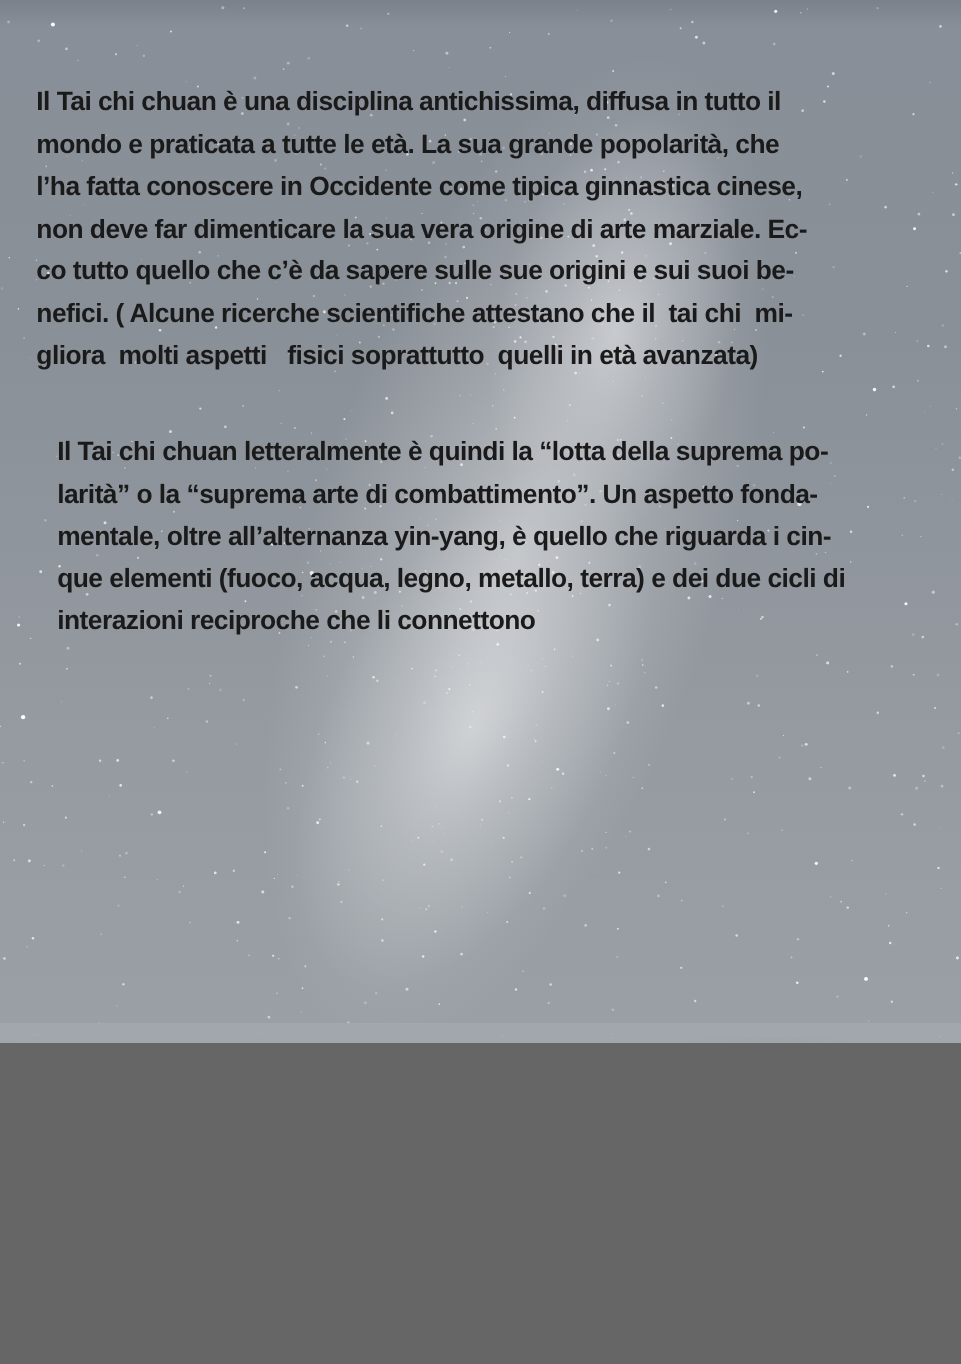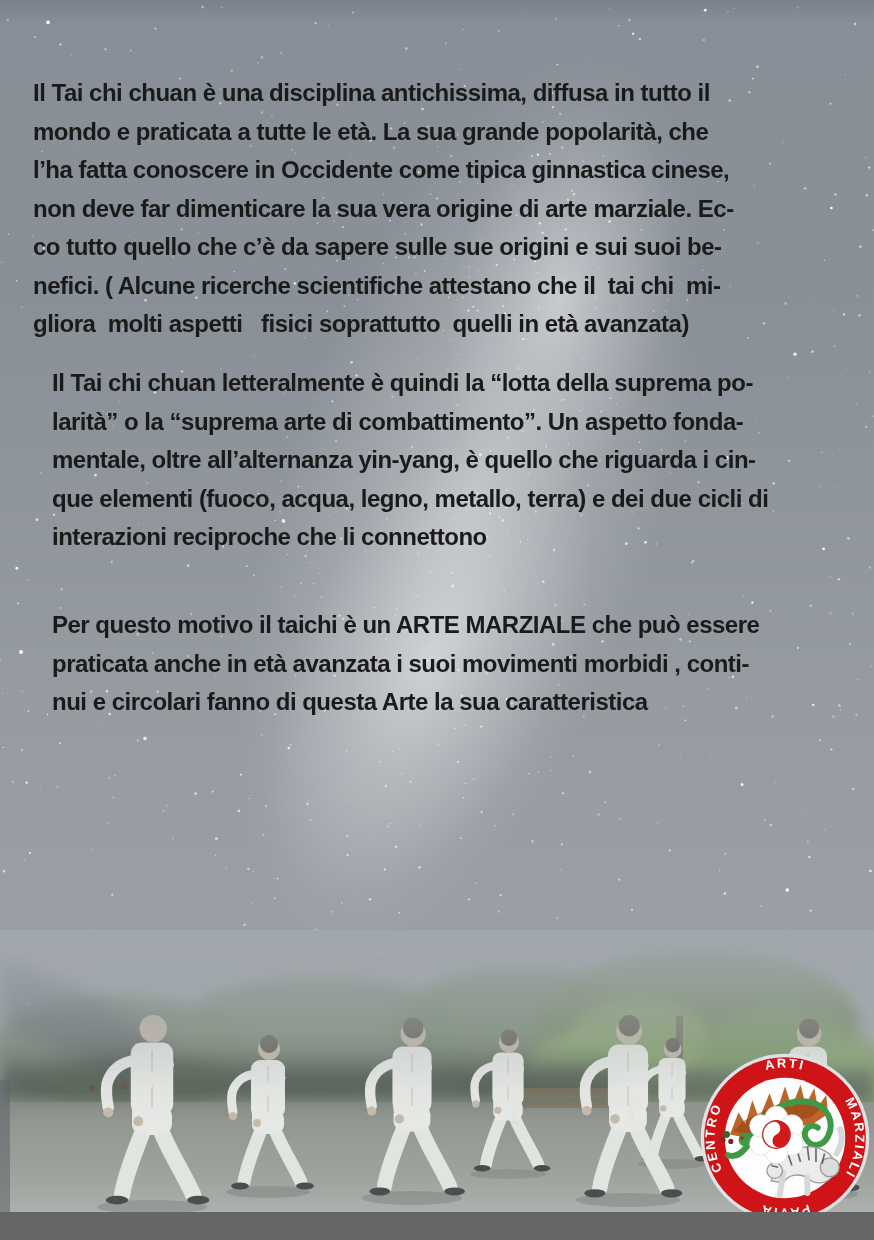--- a/index.html
+++ b/index.html
@@ -1,28 +1,28 @@
 <!DOCTYPE html>
 <html><head>
 <meta charset="utf-8">
 <style>
   html,body{margin:0;padding:0;background:#666;}
   .page{
-    position:relative;width:874px;height:1212px;overflow:hidden;
+    position:relative;width:874px;height:948px;overflow:hidden;
     font-family:"Liberation Sans",sans-serif;background:#8d939a;
   }
   .page svg{display:block;}
   .sky{position:absolute;left:0;top:0;}
   .photo{position:absolute;left:0;top:930px;}
   .para{
     position:absolute;white-space:pre;font-weight:bold;
     font-size:24px;line-height:38.5px;letter-spacing:-0.5px;color:#1a1a1a;
   }
   .p1{left:33px;top:74px;}
-  .p2{left:52px;top:364px;}
+  .p2{left:52px;top:392px;}
   .p3{left:52px;top:606px;}
   .p4{left:78px;top:791px;color:#301c1c;}
   .p4 .period{color:#e2161c;}
   .logo{position:absolute;left:699px;top:1052px;width:172px;height:172px;}
   .ringtxt{font-family:"Liberation Sans",sans-serif;font-weight:bold;font-size:15px;fill:#ffffff;letter-spacing:2.5px;}
   
   .pant{fill:none;stroke:#eceee9;stroke-width:13;stroke-linecap:round;}
   .arm{fill:none;stroke:#f3f4f0;stroke-width:9;stroke-linecap:round;}
   .jacket{fill:#f3f4f0;}
   .seam{stroke:#d6d7d0;stroke-width:1.5;}
@@ -860,23 +860,20 @@
 co tutto quello che c’è da sapere sulle sue origini e sui suoi be-
 nefici. ( Alcune ricerche scientifiche attestano che il  tai chi  mi-
 gliora  molti aspetti   fisici soprattutto  quelli in età avanzata)</div>
 
   <div class="para p2">Il Tai chi chuan letteralmente è quindi la “lotta della suprema po-
 larità” o la “suprema arte di combattimento”. Un aspetto fonda-
 mentale, oltre all’alternanza yin-yang, è quello che riguarda i cin-
 que elementi (fuoco, acqua, legno, metallo, terra) e dei due cicli di
 interazioni reciproche che li connettono</div>
 
-  <div class="para p3">Per questo motivo il taichi è un ARTE MARZIALE che può essere
-praticata anche in età avanzata i suoi movimenti morbidi , conti-
-nui e circolari fanno di questa Arte la sua caratteristica</div>
 
 
   <svg class="photo" width="874" height="310" viewBox="0 0 874 310">
     <defs>
       <linearGradient id="groundGrad" x1="0" y1="0" x2="0" y2="1">
         <stop offset="0" stop-color="#82877f"></stop>
         <stop offset="0.55" stop-color="#969b95"></stop>
         <stop offset="0.93" stop-color="#aeb3b1"></stop>
         <stop offset="1" stop-color="#c9cdce"></stop>
       </linearGradient>

